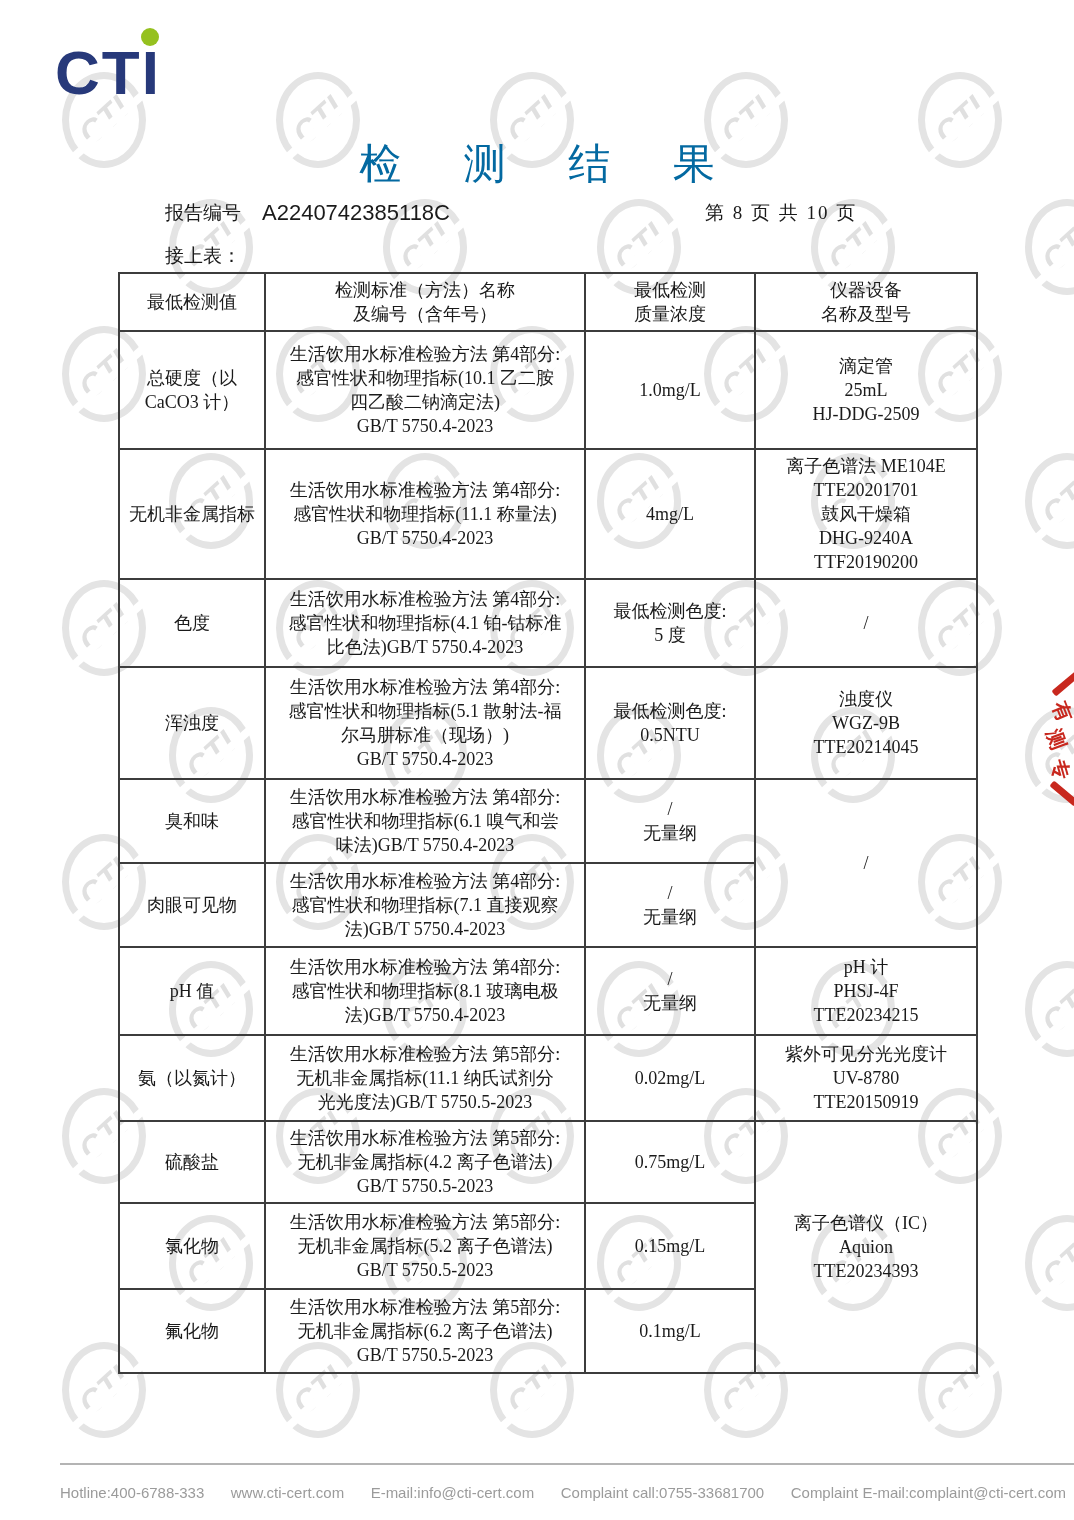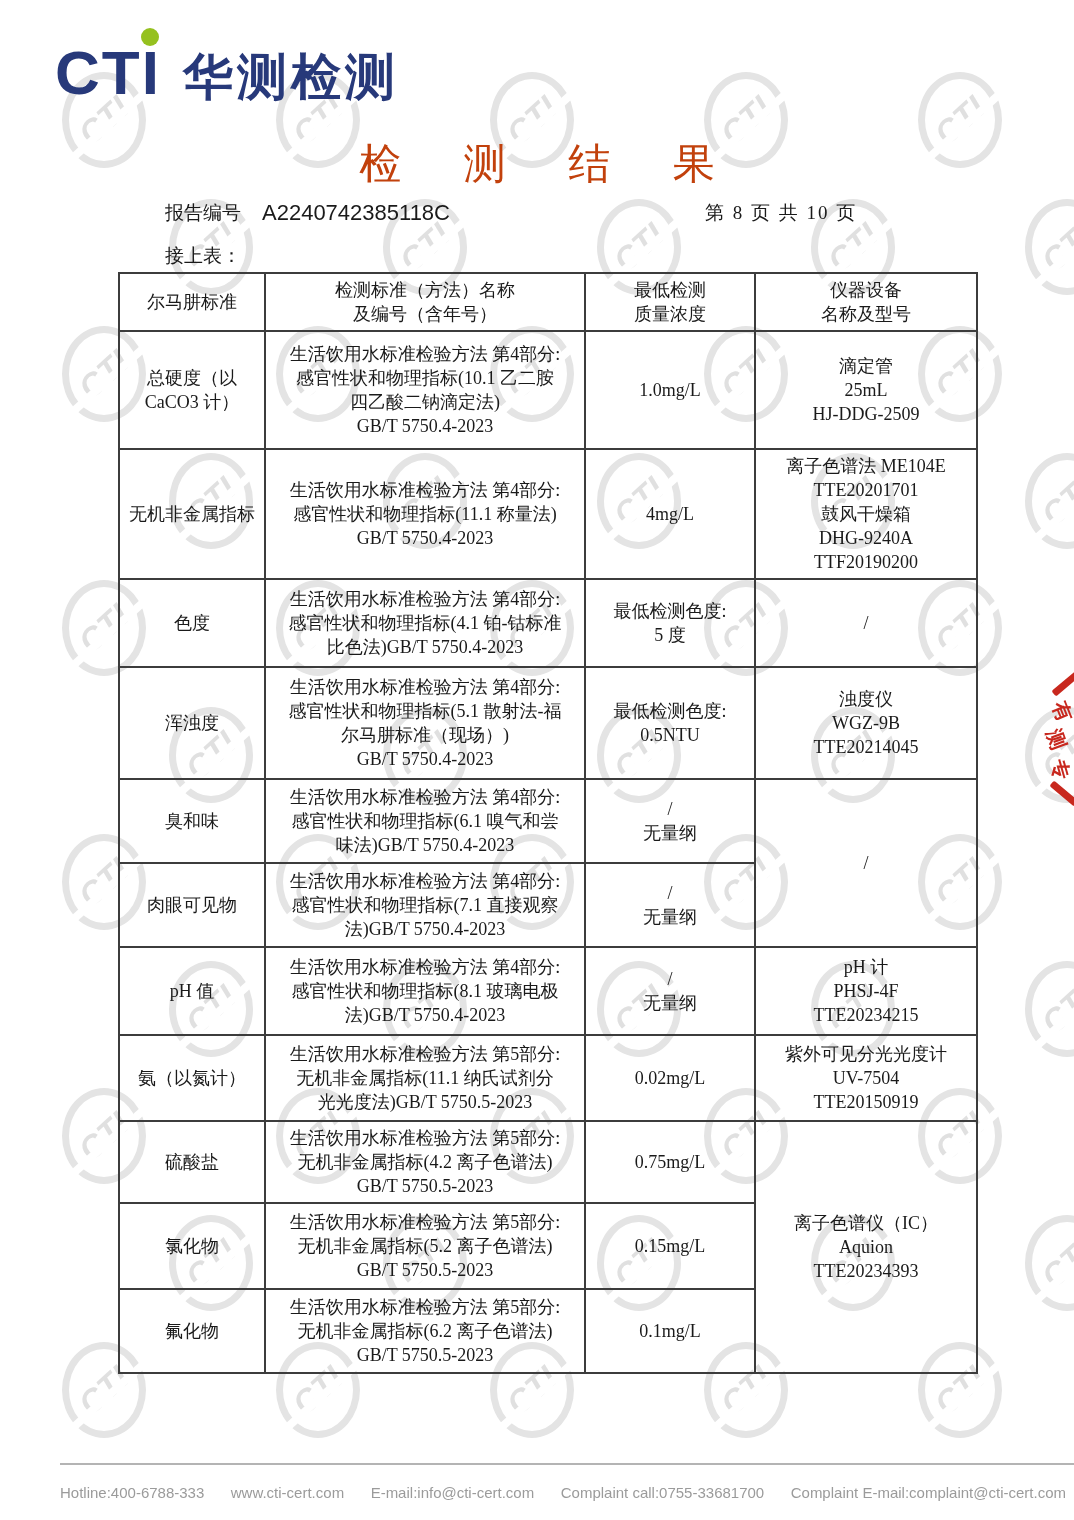--- a/index.html
+++ b/index.html
@@ -57,21 +57,21 @@
     font-weight: bold; font-size: 50px; line-height: 1;
     margin-left: 22px; letter-spacing: 4px;
     padding-bottom: 2px;
   }
 
   .doc-title {
     position: absolute; left: 0; top: 136px; width: 100%;
     text-align: center;
     font-size: 42px; letter-spacing: 26px;
     text-indent: 26px;
-    color: #c2410c;
+    color: #0369a1;
   }
 
   .meta-row { position: absolute; left: 0; top: 200px; width: 100%; font-size: 19px; }
   .report-label { position: absolute; left: 165px; }
   .report-no { position: absolute; left: 262px; font-family: "Liberation Sans", sans-serif; font-size: 22px; }
   .page-info { position: absolute; left: 705px; letter-spacing: 2px; }
 
   .continued { position: absolute; left: 165px; top: 243px; font-size: 19px; }
 
   
@@ -284,21 +284,20 @@
     </div>
   </div>
 
 <div id="content">
 
   <div class="logo">
     <div class="logo-cti" style="color: rgb(39, 57, 122);">
       <span>CTI</span>
       <span class="logo-dot" style="background: rgb(149, 193, 31);"></span>
     </div>
-    <div class="logo-cn" style="color: rgb(39, 57, 122);">华测检测</div>
   </div>
 
   <div class="doc-title">检 测 结 果</div>
 
   <div class="meta-row">
     <span class="report-label">报告编号</span>
     <span class="report-no">A2240742385118C</span>
     <span class="page-info">第 8 页 共 10 页</span>
   </div>
 
@@ -306,21 +305,21 @@
 
   <table class="report">
     <colgroup>
         <col class="c1">
         <col class="c2">
         <col class="c3">
         <col class="c4">
       </colgroup>
     <tbody>
       <tr style="height:58px">
-        <th>尔马肼标准</th>
+        <th>最低检测值</th>
         <th>检测标准（方法）名称
 及编号（含年号）</th>
         <th>最低检测
 质量浓度</th>
         <th>仪器设备
 名称及型号</th>
       </tr>
       <tr style="height:118px">
         <td>总硬度（以
 CaCO3 计）</td>
@@ -394,21 +393,21 @@
 PHSJ-4F
 TTE20234215</td>
       </tr>
       <tr style="height:86px">
         <td>氨（以氮计）</td>
         <td>生活饮用水标准检验方法 第5部分:
 无机非金属指标(11.1 纳氏试剂分
 光光度法)GB/T 5750.5-2023</td>
         <td>0.02mg/L</td>
         <td>紫外可见分光光度计
-UV-7504
+UV-8780
 TTE20150919</td>
       </tr>
       <tr style="height:82px">
         <td>硫酸盐</td>
         <td>生活饮用水标准检验方法 第5部分:
 无机非金属指标(4.2 离子色谱法)
 GB/T 5750.5-2023</td>
         <td>0.75mg/L</td>
         <td rowspan="3">离子色谱仪（IC）
 Aquion

